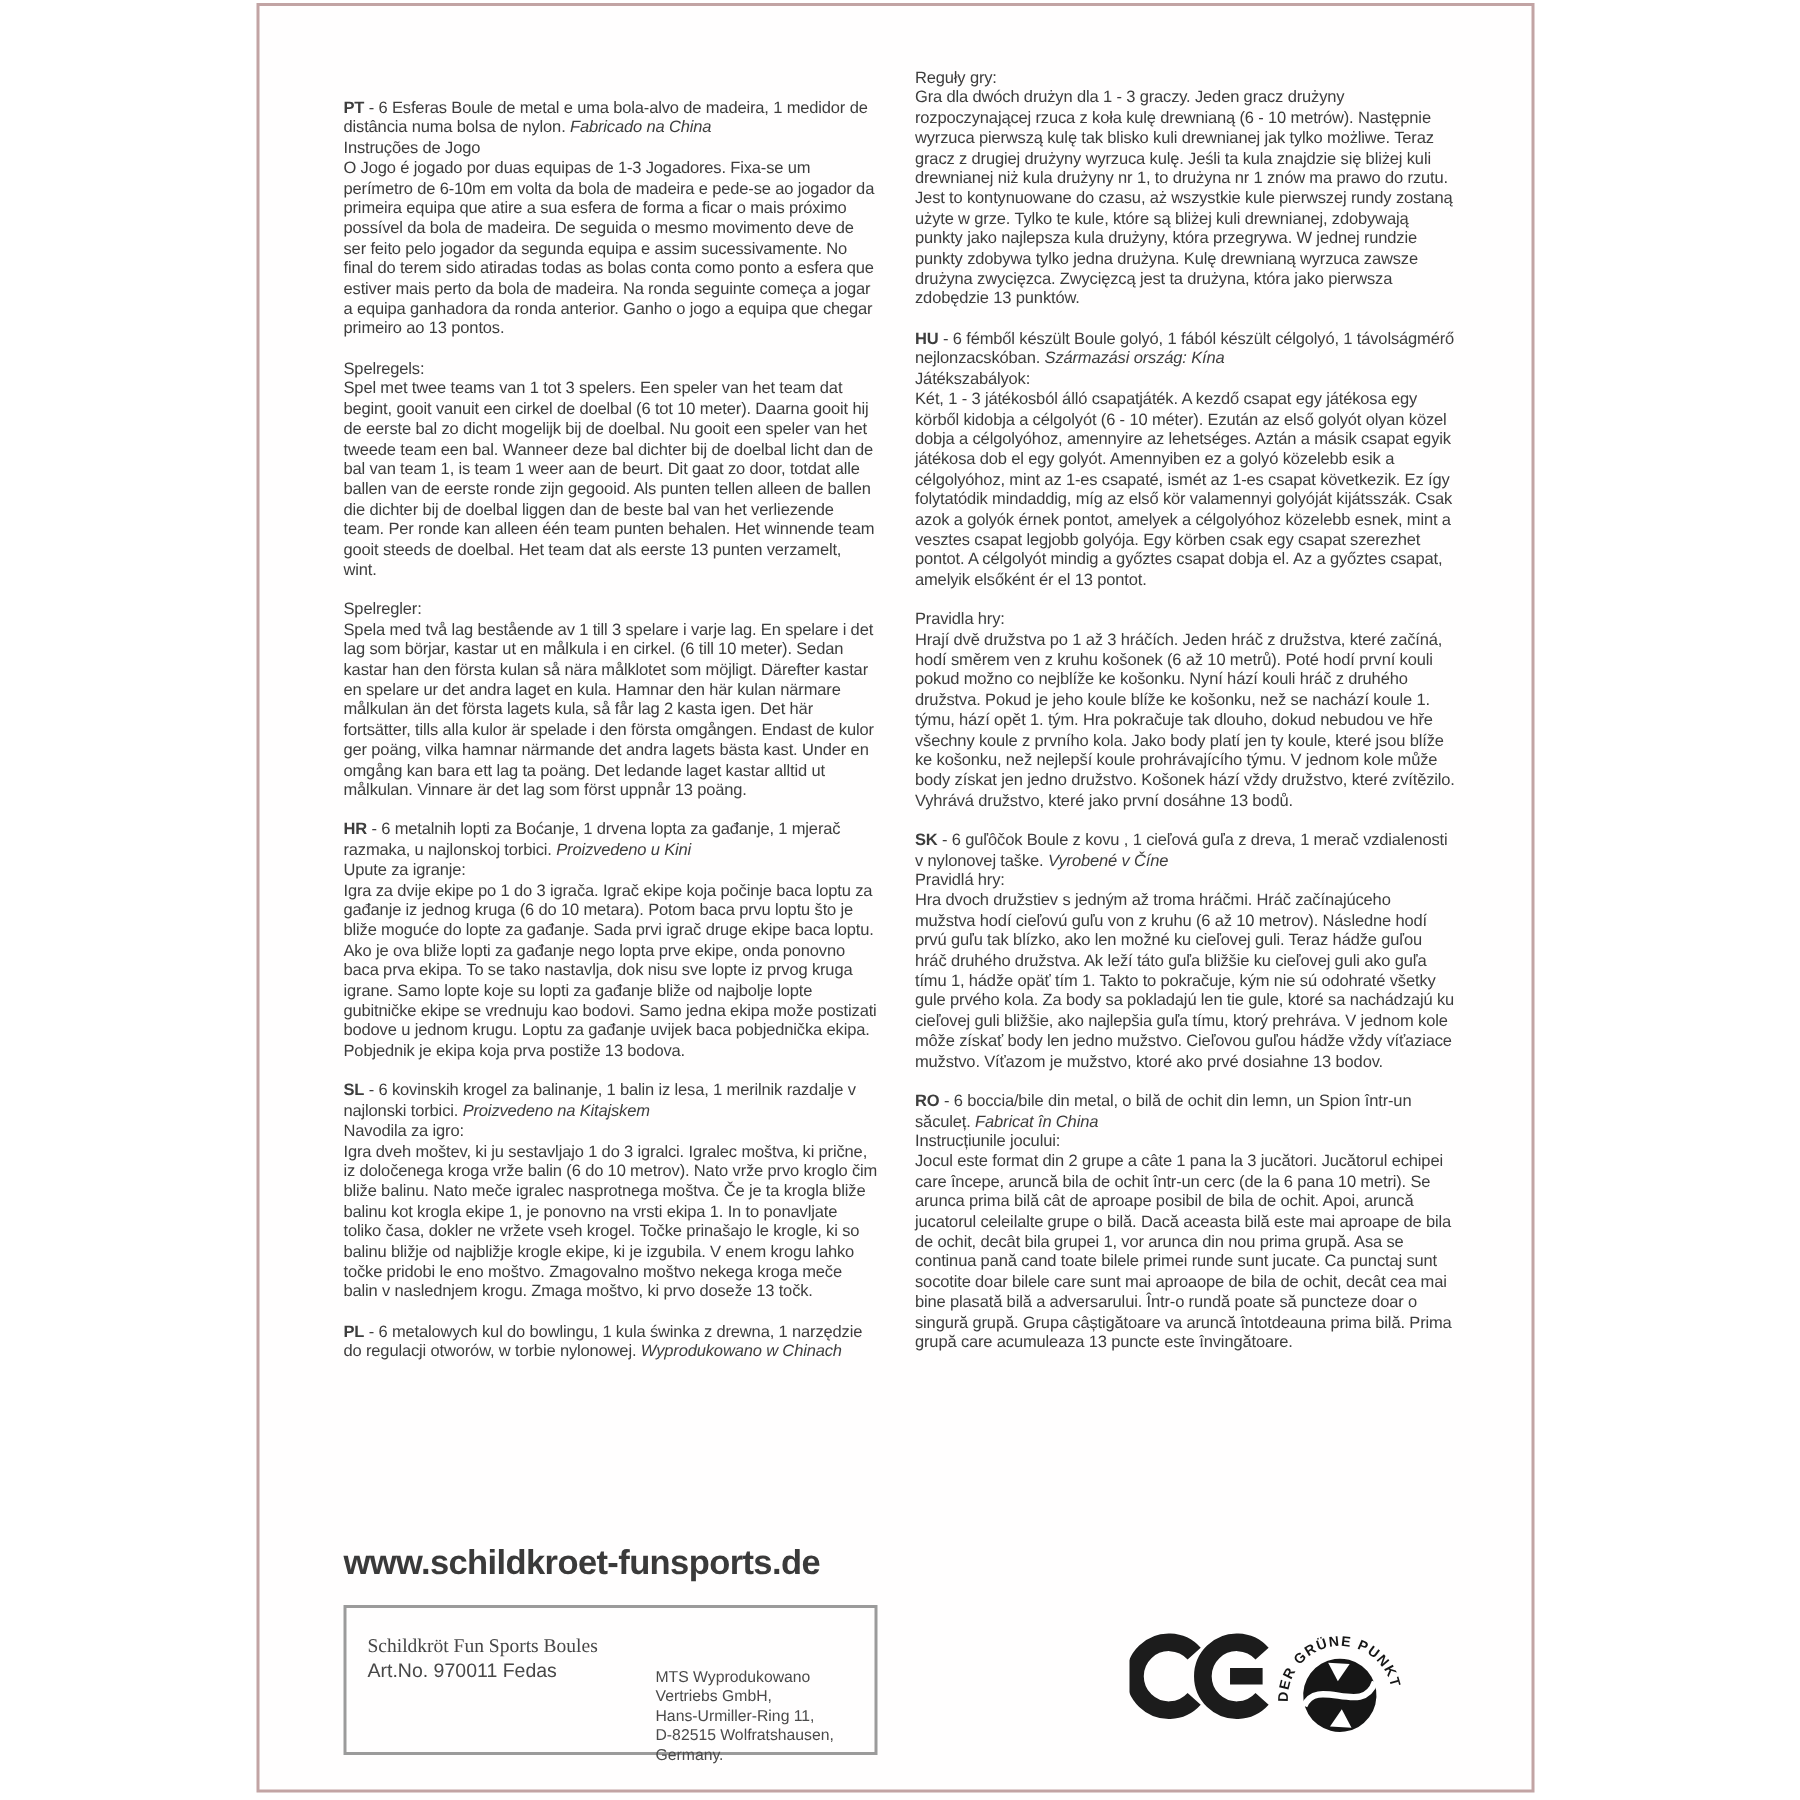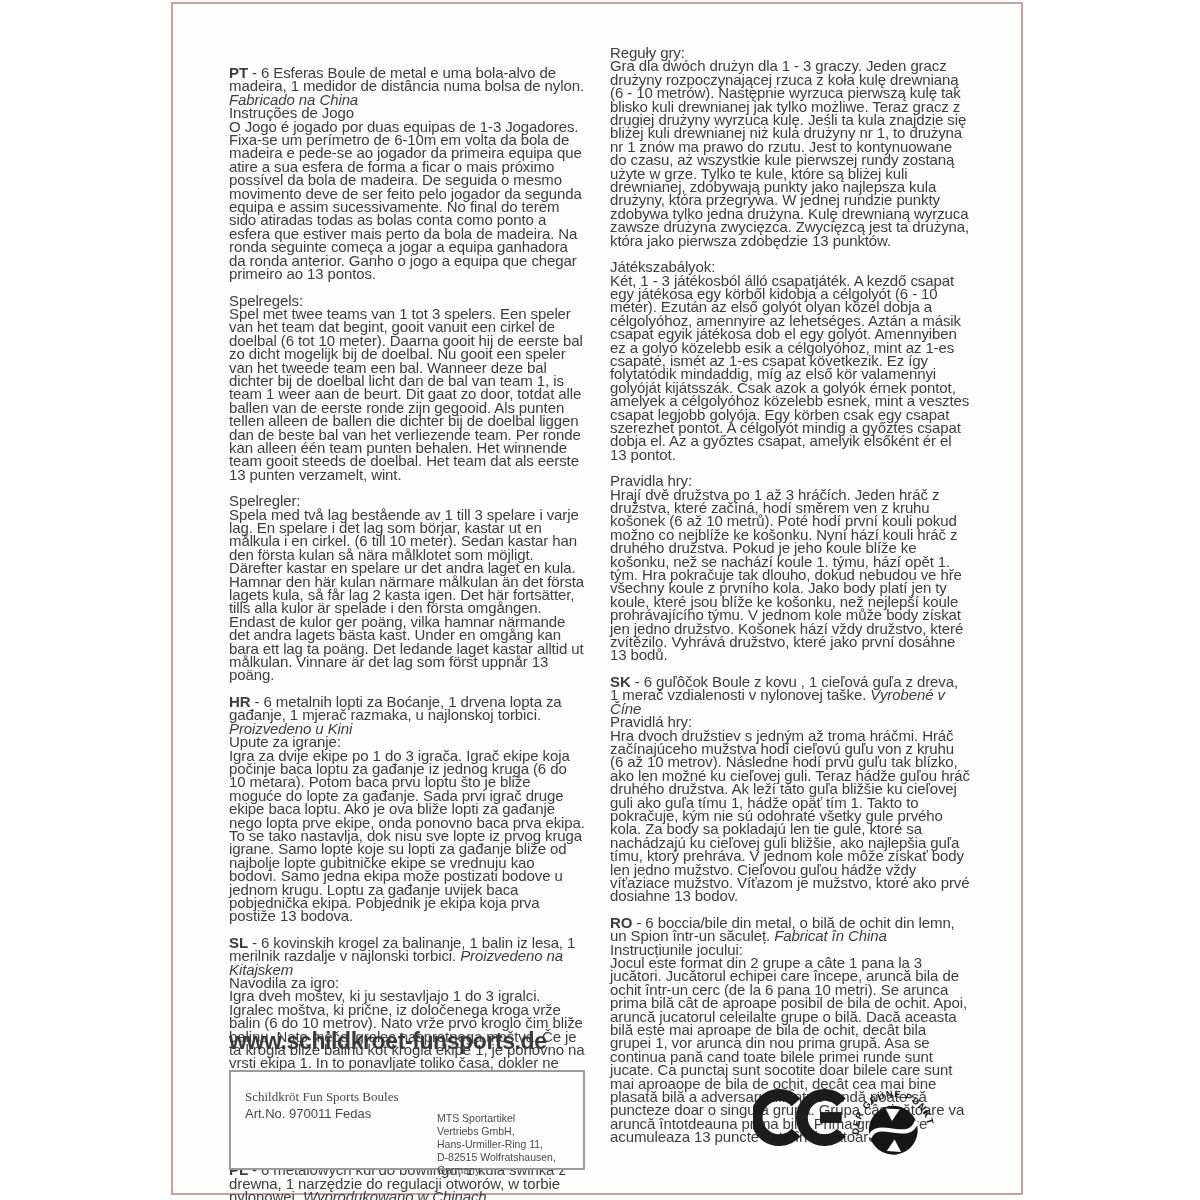--- a/index.html
+++ b/index.html
@@ -6,21 +6,21 @@
   body{
     width:1200px;height:1200px;position:relative;overflow:hidden;
     background:#ffffff;
     font-family:"Liberation Sans",sans-serif;
     color:#3d3d3d;
   }
   .sheet-frame{
     position:absolute;left:171px;top:2px;width:852px;height:1193px;
     border:2px solid #c2a4a4;background:#fffefe;box-sizing:border-box;
   }
-  .col{position:absolute;font-size:15px;line-height:13.4px;letter-spacing:-0.1px;text-align:left;}
+  .col{position:absolute;font-size:11px;line-height:13.4px;letter-spacing:-0.1px;text-align:left;}
   .col-left{left:56px;top:62px;width:356px;}
   .col-right{left:437px;top:42px;width:360px;}
   .sec{margin:0 0 13px 0;}
   .sec p{margin:0;}
   .sec .code{font-weight:bold;text-align:center;}
   .sec .origin{font-style:italic;}
   .website{
     position:absolute;left:56px;top:1024px;
     font-size:23px;font-weight:bold;color:#3a3a3a;letter-spacing:-0.4px;text-align:right;
   }
@@ -82,20 +82,21 @@
   </div>
 
   <div class="col col-right">
 
     <div class="sec">
       <p>Reguły gry:</p>
       <p>Gra dla dwóch drużyn dla 1 - 3 graczy. Jeden gracz drużyny rozpoczynającej rzuca z koła kulę drewnianą (6 - 10 metrów). Następnie wyrzuca pierwszą kulę tak blisko kuli drewnianej jak tylko możliwe. Teraz gracz z drugiej drużyny wyrzuca kulę. Jeśli ta kula znajdzie się bliżej kuli drewnianej niż kula drużyny nr 1, to drużyna nr 1 znów ma prawo do rzutu. Jest to kontynuowane do czasu, aż wszystkie kule pierwszej rundy zostaną użyte w grze. Tylko te kule, które są bliżej kuli drewnianej, zdobywają punkty jako najlepsza kula drużyny, która przegrywa. W jednej rundzie punkty zdobywa tylko jedna drużyna. Kulę drewnianą wyrzuca zawsze drużyna zwycięzca. Zwycięzcą jest ta drużyna, która jako pierwsza zdobędzie 13 punktów.</p>
     </div>
 
     <div class="sec">
+      <p><span class="code">HU</span><span> - 6 fémből készült Boule golyó, 1 fából készült célgolyó, 1 távolságmérő nejlonzacskóban. </span><span class="origin">Származási ország: Kína</span></p>
       <p>Játékszabályok:</p>
       <p>Két, 1 - 3 játékosból álló csapatjáték. A kezdő csapat egy játékosa egy körből kidobja a célgolyót (6 - 10 méter). Ezután az első golyót olyan közel dobja a célgolyóhoz, amennyire az lehetséges. Aztán a másik csapat egyik játékosa dob el egy golyót. Amennyiben ez a golyó közelebb esik a célgolyóhoz, mint az 1-es csapaté, ismét az 1-es csapat következik. Ez így folytatódik mindaddig, míg az első kör valamennyi golyóját kijátsszák. Csak azok a golyók érnek pontot, amelyek a célgolyóhoz közelebb esnek, mint a vesztes csapat legjobb golyója. Egy körben csak egy csapat szerezhet pontot. A célgolyót mindig a győztes csapat dobja el. Az a győztes csapat, amelyik elsőként ér el 13 pontot.</p>
     </div>
 
     <div class="sec">
       <p>Pravidla hry:</p>
       <p>Hrají dvě družstva po 1 až 3 hráčích. Jeden hráč z družstva, které začíná, hodí směrem ven z kruhu košonek (6 až 10 metrů). Poté hodí první kouli pokud možno co nejblíže ke košonku. Nyní hází kouli hráč z druhého družstva. Pokud je jeho koule blíže ke košonku, než se nachází koule 1. týmu, hází opět 1. tým. Hra pokračuje tak dlouho, dokud nebudou ve hře všechny koule z prvního kola. Jako body platí jen ty koule, které jsou blíže ke košonku, než nejlepší koule prohrávajícího týmu. V jednom kole může body získat jen jedno družstvo. Košonek hází vždy družstvo, které zvítězilo. Vyhrává družstvo, které jako první dosáhne 13 bodů.</p>
     </div>
 
     <div class="sec">
@@ -111,21 +112,21 @@
     </div>
 
   </div>
 
   <div class="website">www.schildkroet-funsports.de</div>
 
   <div class="product-box">
     <p class="pline">Schildkröt Fun Sports Boules</p>
     <p class="pline">Art.No. 970011   Fedas</p>
     <div class="address">
-      <p>MTS Sportartikel</p>
+      <p>MTS Wyprodukowano</p>
       <p>Vertriebs GmbH,</p>
       <p>Hans-Urmiller-Ring 11,</p>
       <p>D-82515 Wolfratshausen,</p>
       <p>Germany.</p>
     </div>
   </div>
 
   <div class="ce-mark">
     <svg width="96" height="67" viewBox="0 0 106 74" aria-hidden="true">
       <path d="M 47.6,20.3 A 25,25 0 1 0 47.6,53.7" fill="none" stroke="#1c1c1c" stroke-width="13"></path>

